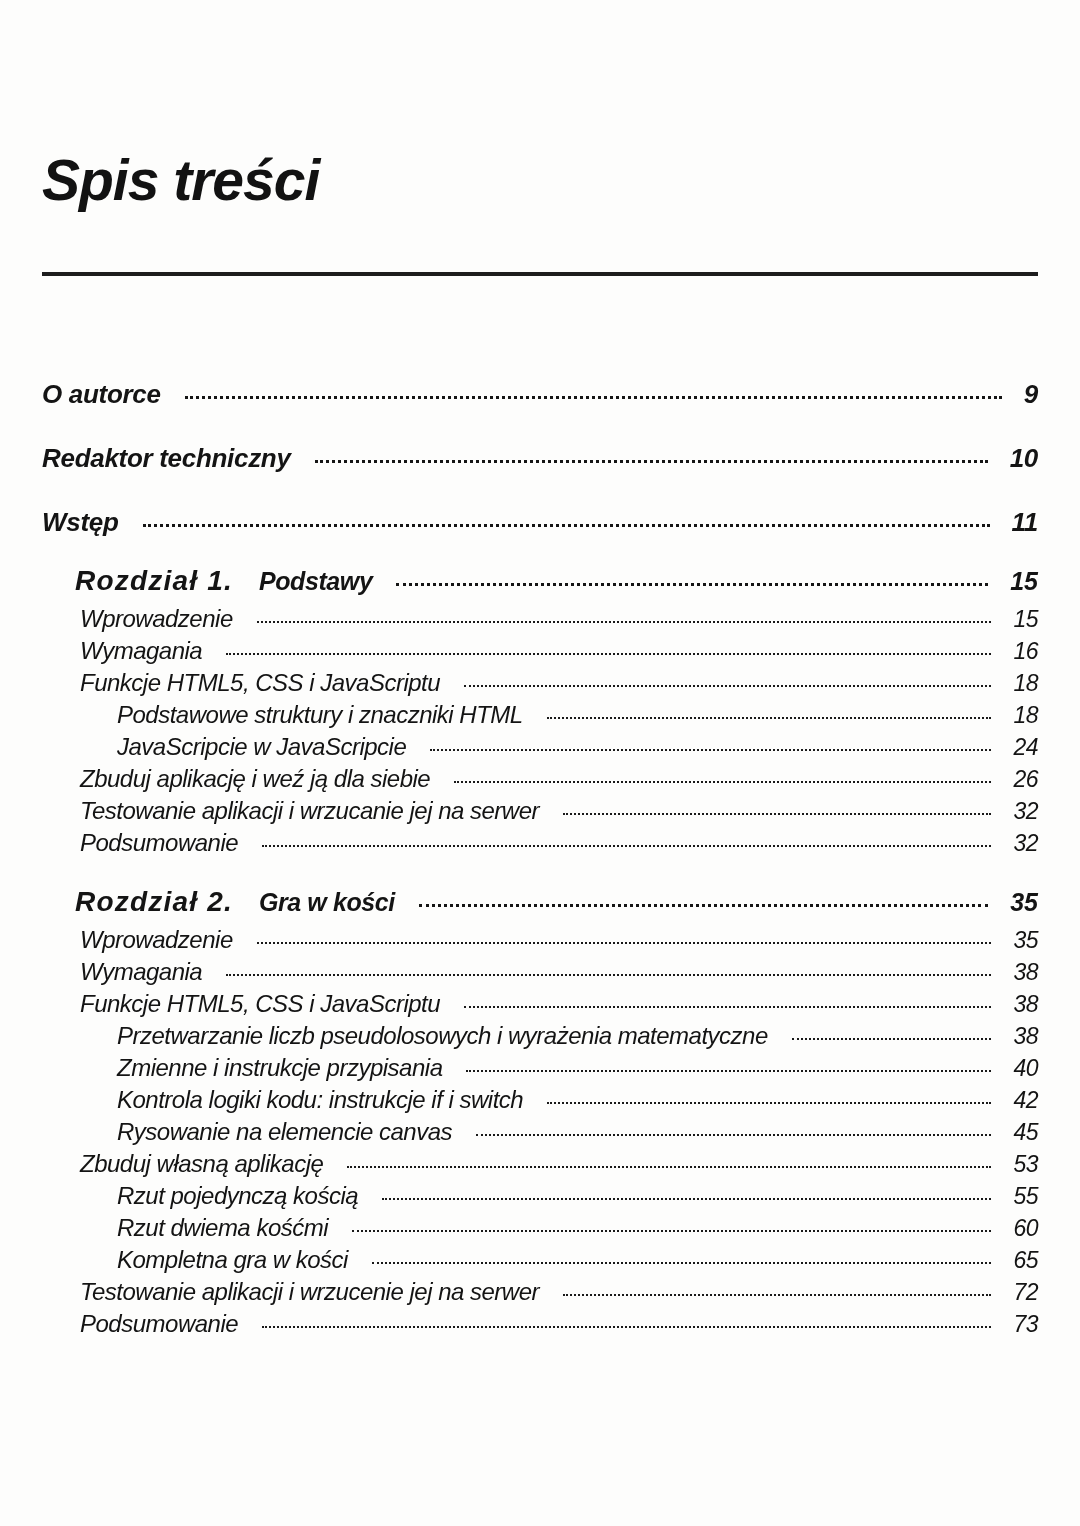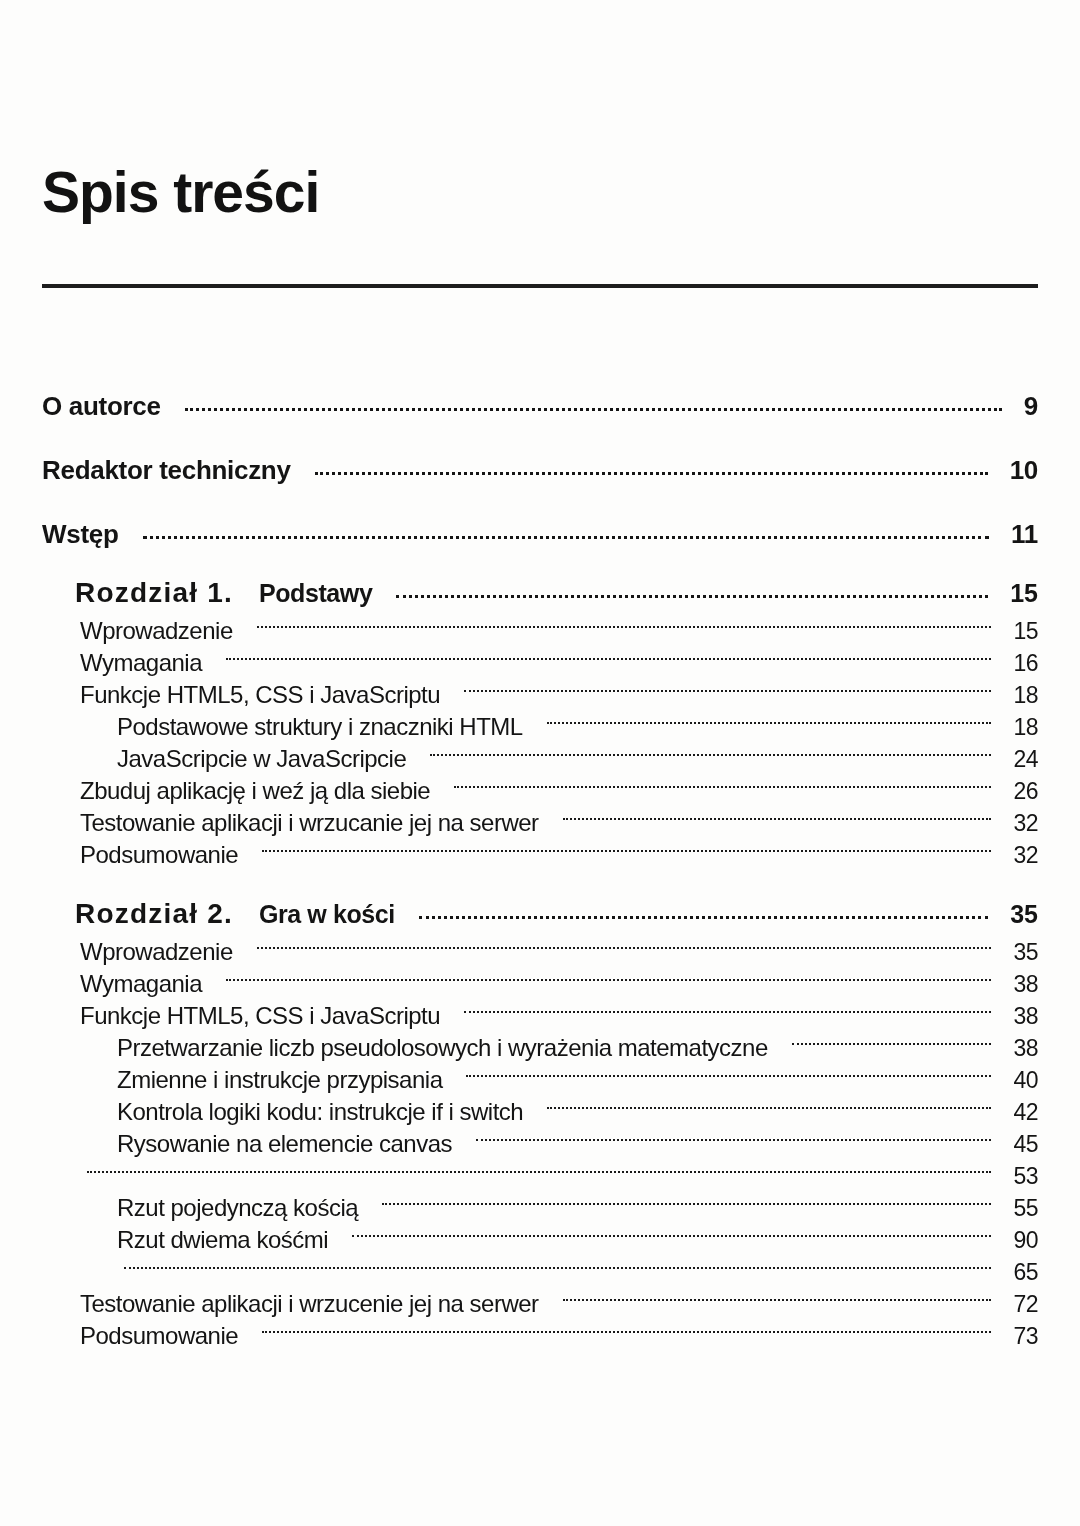--- a/index.html
+++ b/index.html
@@ -14,21 +14,22 @@
   .page {
     position: relative;
     width: 1080px;
     height: 1526px;
     background: #fdfdfc;
     color: #141414;
     overflow: hidden;
   }
 
   .content {
-    padding: 12px 42px 0 42px;
+    padding: 0 42px 0 42px;
+    font-style: italic;
   }
 
   .page-title {
     padding-top: 148px;
     font-size: 57px;
     font-weight: bold;
     letter-spacing: -1px;
     line-height: 1.15;
     color: #121212;
   }
@@ -83,21 +84,20 @@
   }
   .toc-row.chapter .entry-page {
     font-size: 25px;
     font-weight: bold;
   }
 
   .toc-row.l1, .toc-row.l2 {
     font-size: 24px;
     line-height: 32px;
     letter-spacing: -0.5px;
-    align-items: center;
   }
   .toc-row.l1 { padding-left: 38px; }
   .toc-row.l2 { padding-left: 75px; }
 
   
   .dot-leader {
     flex: 1 1 auto;
     min-width: 20px;
     margin: 0 5px 0 7px;
     border-bottom: 2.6px dotted #191919;
@@ -244,37 +244,39 @@
     <span class="entry-page">42</span>
   </div>
         <div class="toc-row l2">
 
     <span class="entry-label">Rysowanie na elemencie canvas</span>
     <span class="dot-leader"></span>
     <span class="entry-page">45</span>
   </div>
         <div class="toc-row l1">
 
+    <span class="entry-label">Zbuduj własną aplikację</span>
     <span class="dot-leader"></span>
     <span class="entry-page">53</span>
   </div>
         <div class="toc-row l2">
 
     <span class="entry-label">Rzut pojedynczą kością</span>
     <span class="dot-leader"></span>
     <span class="entry-page">55</span>
   </div>
         <div class="toc-row l2">
 
     <span class="entry-label">Rzut dwiema kośćmi</span>
     <span class="dot-leader"></span>
-    <span class="entry-page">90</span>
-  </div>
-        <div class="toc-row l2">
-
+    <span class="entry-page">60</span>
+  </div>
+        <div class="toc-row l2">
+
+    <span class="entry-label">Kompletna gra w kości</span>
     <span class="dot-leader"></span>
     <span class="entry-page">65</span>
   </div>
         <div class="toc-row l1">
 
     <span class="entry-label">Testowanie aplikacji i wrzucenie jej na serwer</span>
     <span class="dot-leader"></span>
     <span class="entry-page">72</span>
   </div>
         <div class="toc-row l1">

